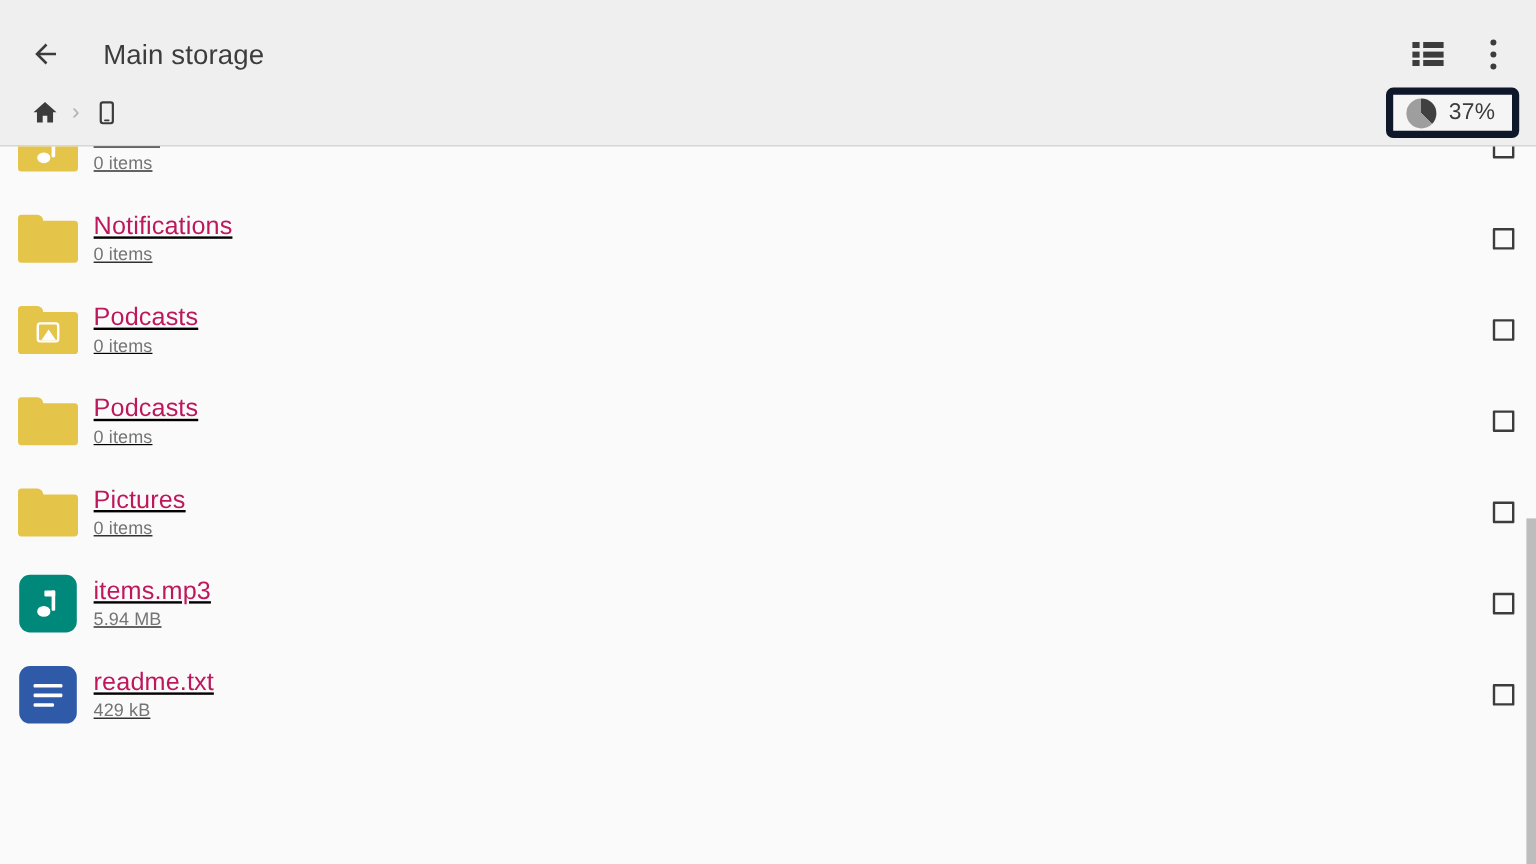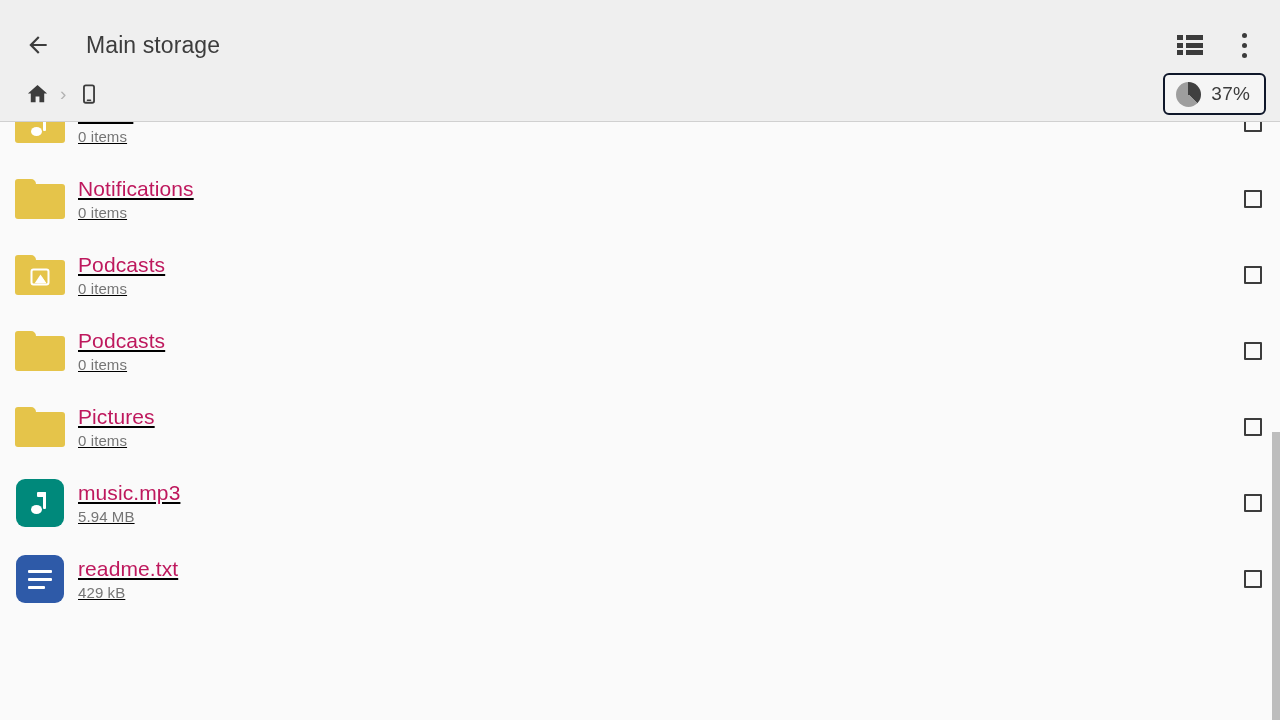--- a/index.html
+++ b/index.html
@@ -56,21 +56,21 @@
   .crumb {
     width:34px; height:34px;
     display:flex; align-items:center; justify-content:center;
     cursor:pointer;
   }
   .crumb-sep { font-size:19px; color:#b3b3b3; padding:0 2px; user-select:none; }
 
   .storage-badge {
     margin-left:auto; margin-right:14px;
     height:42px; min-width:96px;
-    border:2px solid #0f172a; border-radius:6px;
+    border:6px solid #0f172a; border-radius:6px;
     background:#f5f5f5;
     display:flex; align-items:center; gap:10px;
     padding:0 14px 0 11px; cursor:pointer;
   }
   .pie { width:25px; height:25px; border-radius:50%; flex:none;
          background:conic-gradient(#404040 0deg 133deg, #9e9e9e 133deg 360deg); }
   .storage-pct { font-size:19px; color:#3c3c3c; letter-spacing:0.2px; }
 
   
   .list {
@@ -302,21 +302,21 @@
         <span class="icon-wrap">
           <span class="filetile" style="--fc:#00897b">
             <span class="note">
               <span class="flag"></span>
               <span class="stem"></span>
               <span class="head"></span>
             </span>
           </span>
         </span>
         <span class="row-text">
-          <span class="row-name">music.mp3</span>
+          <span class="row-name">items.mp3</span>
           <span class="row-sub">5.94 MB</span>
         </span>
         <span class="checkbox"></span>
       </div>
       <div class="row">
         <span class="icon-wrap">
           <span class="filetile" style="--fc:#2e5aa8">
             <span class="lines">
               <i></i>
               <i></i>

